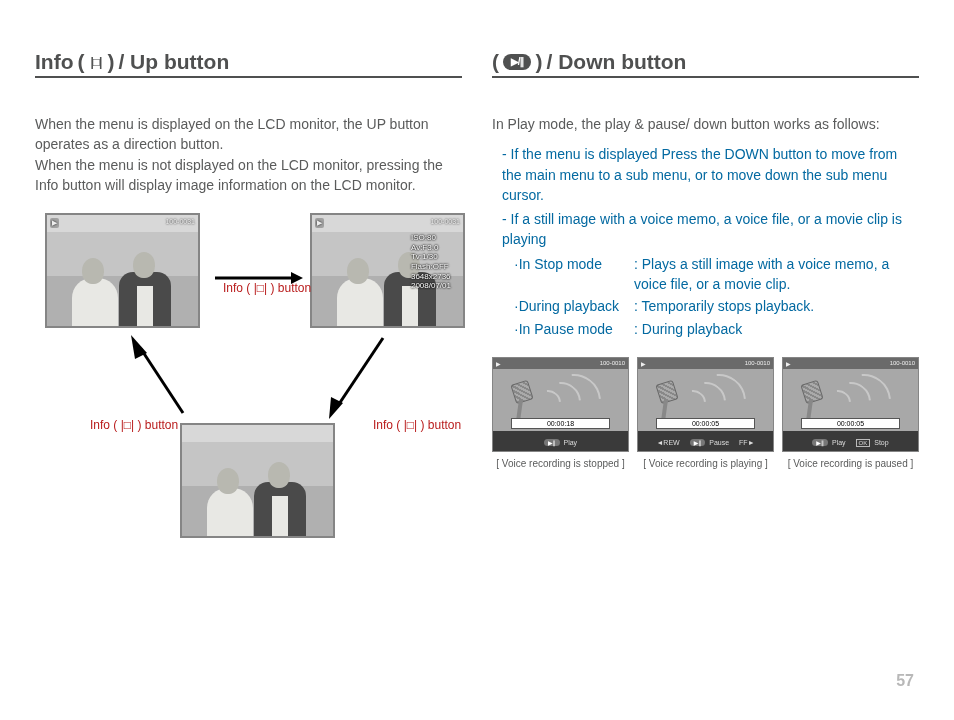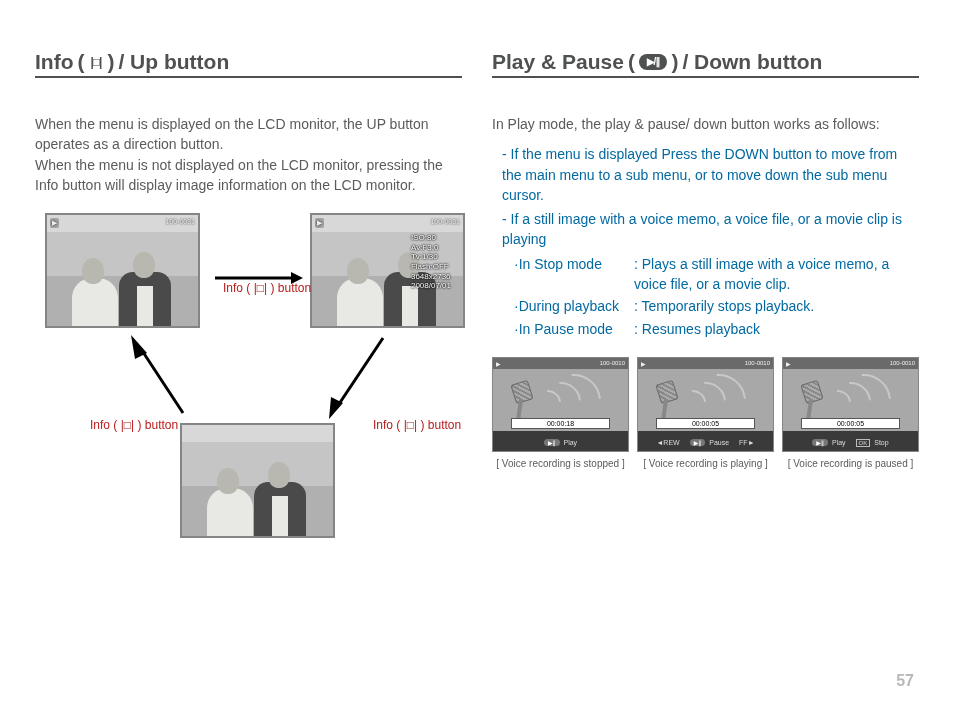--- a/index.html
+++ b/index.html
@@ -346,42 +346,41 @@
       </svg>
 
       <div class="d-label lbl-ab">Info ( |□| ) button</div>
       <div class="d-label lbl-bc">Info ( |□| ) button</div>
       <div class="d-label lbl-ca">Info ( |□| ) button</div>
     </div>
   </div>
 
   <div class="col">
     <h2 class="section-title">
-      <span>Play &amp; Pause</span>
       <span> ( </span>
       <span class="pp-icon">▶/∥</span>
       <span> )</span>
       <span> / Down button</span>
     </h2>
     <p class="body-text" style="margin-bottom:10px;">In Play mode, the play &amp; pause/ down button works as follows:</p>
     <div class="bullet-list">
       <div class="bullet">- If the menu is displayed Press the DOWN button to move from the main menu to a sub menu, or to move down the sub menu cursor.</div>
       <div class="bullet">- If a still image with a voice memo, a voice file, or a movie clip is playing</div>
       <div class="sublist">
         <div class="mode-row">
           <div class="mode-label">·In Stop mode</div>
           <div class="mode-desc">: Plays a still image with a voice memo, a voice file, or a movie clip.</div>
         </div>
         <div class="mode-row">
           <div class="mode-label">·During playback</div>
           <div class="mode-desc">: Temporarily stops playback.</div>
         </div>
         <div class="mode-row">
           <div class="mode-label">·In Pause mode</div>
-          <div class="mode-desc">: Resumes playback</div>
+          <div class="mode-desc">: During playback</div>
         </div>
       </div>
     </div>
 
     <div class="thumb-row">
 
       <div class="rthumb">
         <div class="frame">
           <div class="topline">
               <span>▶</span>

